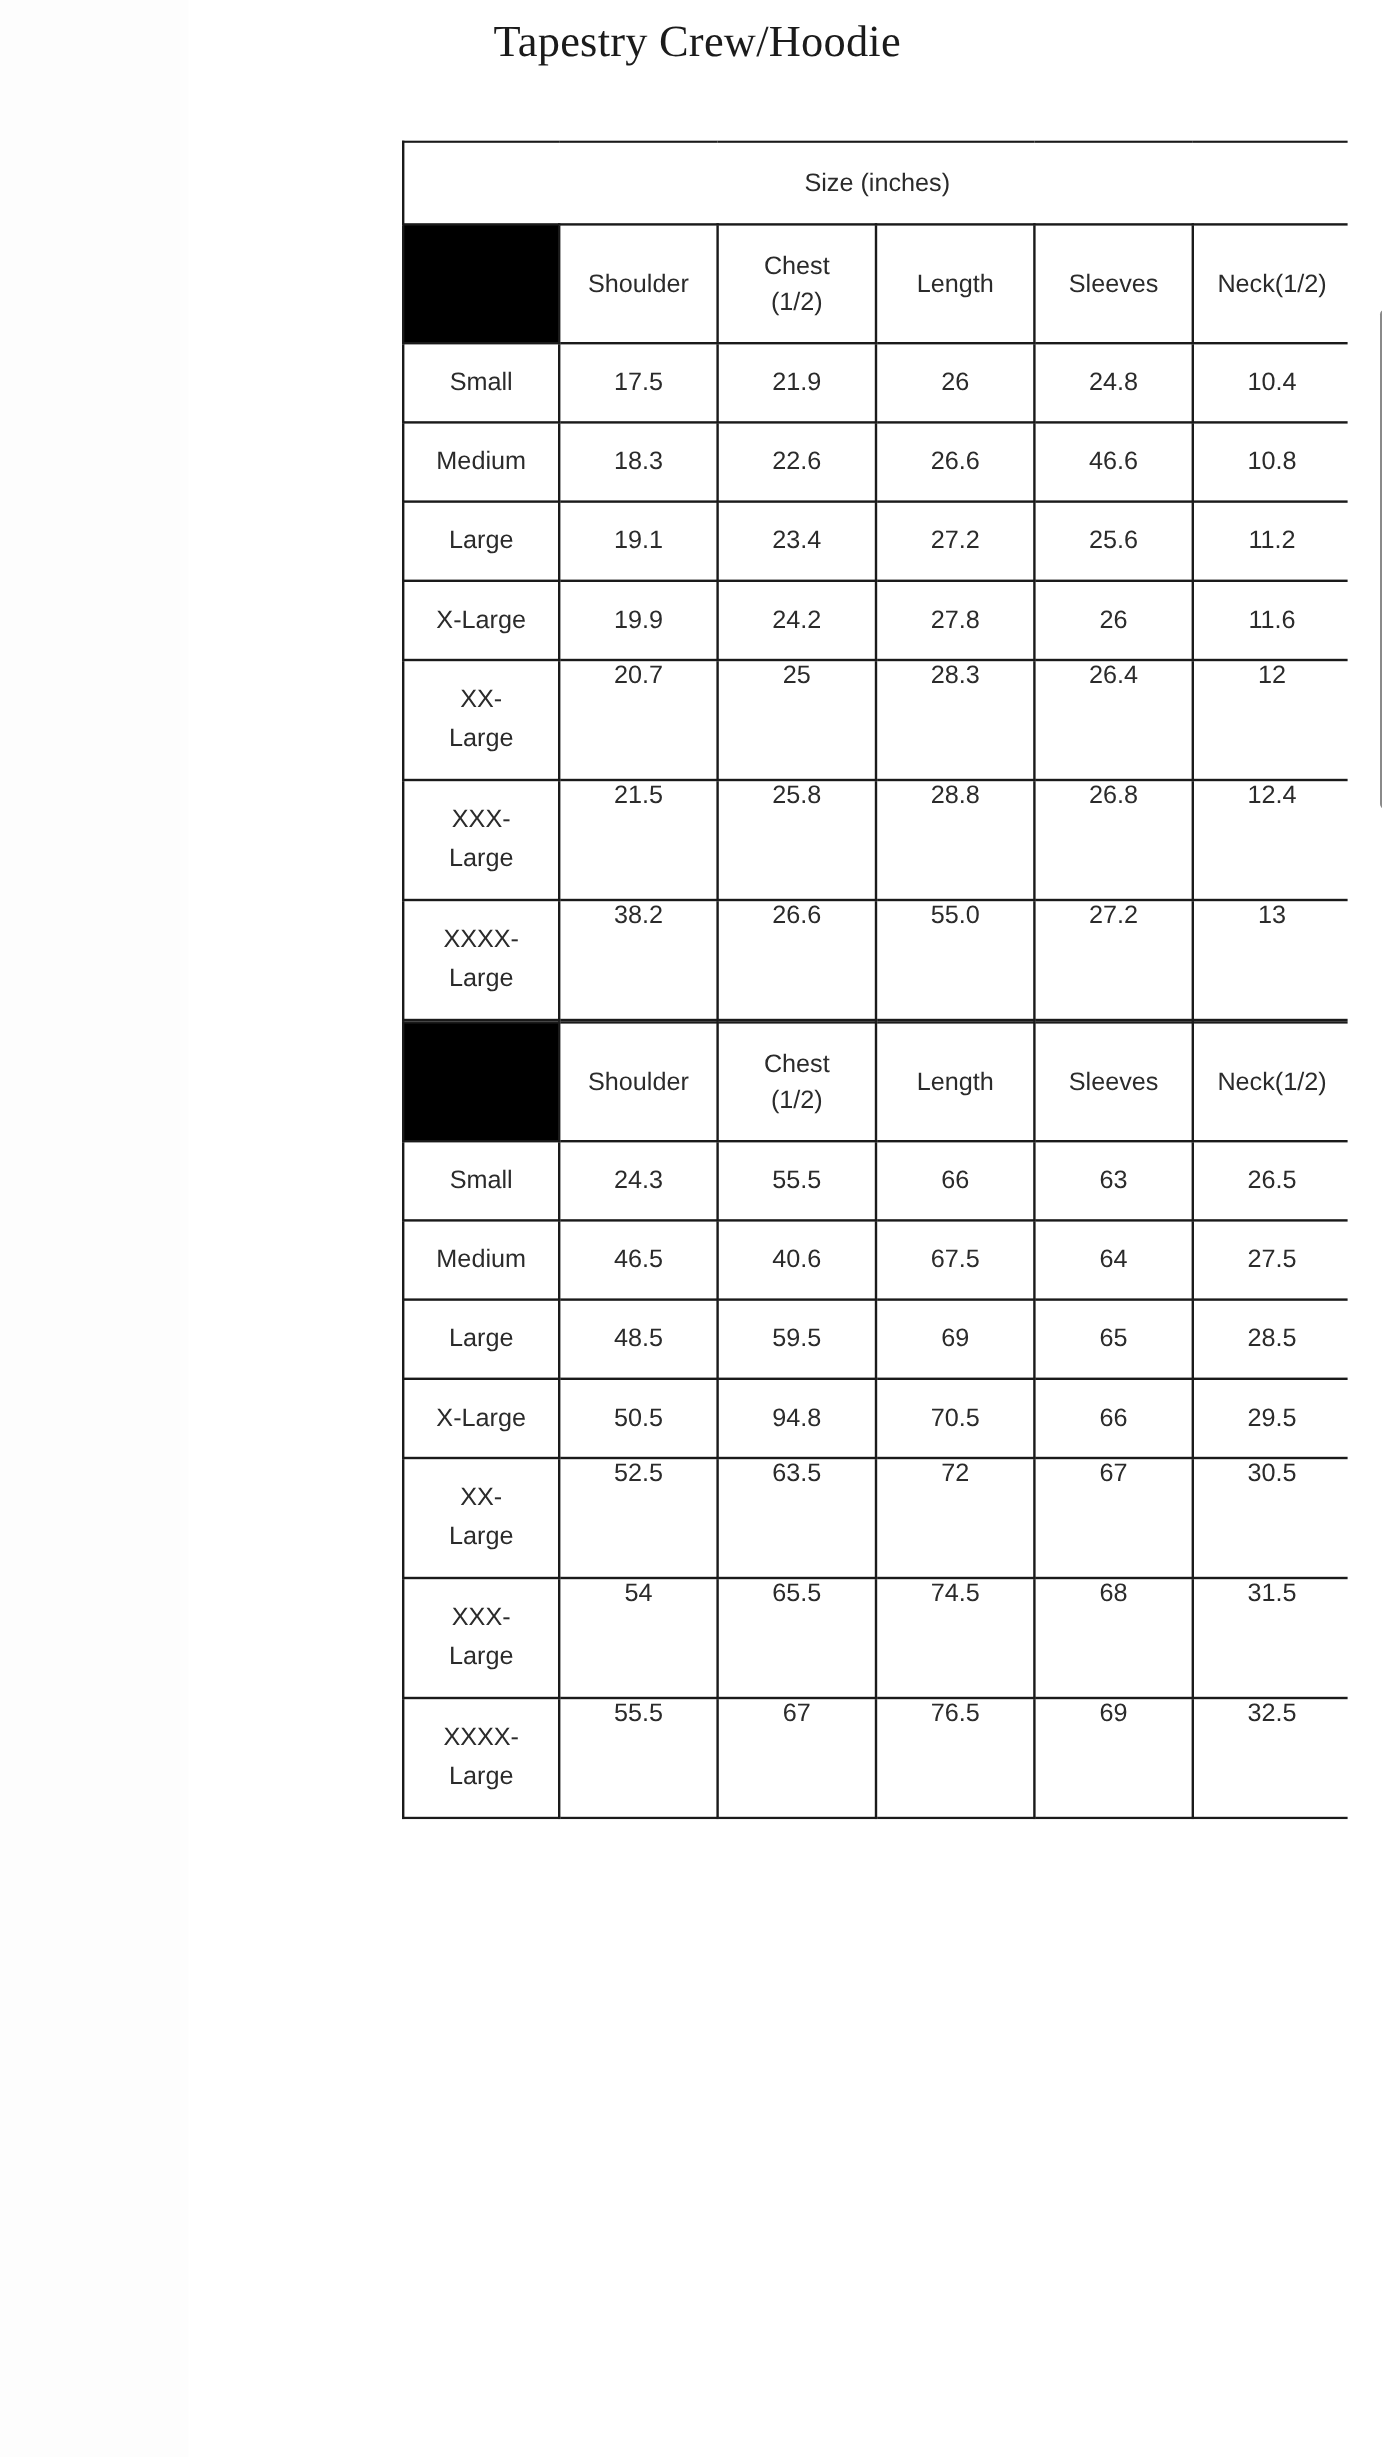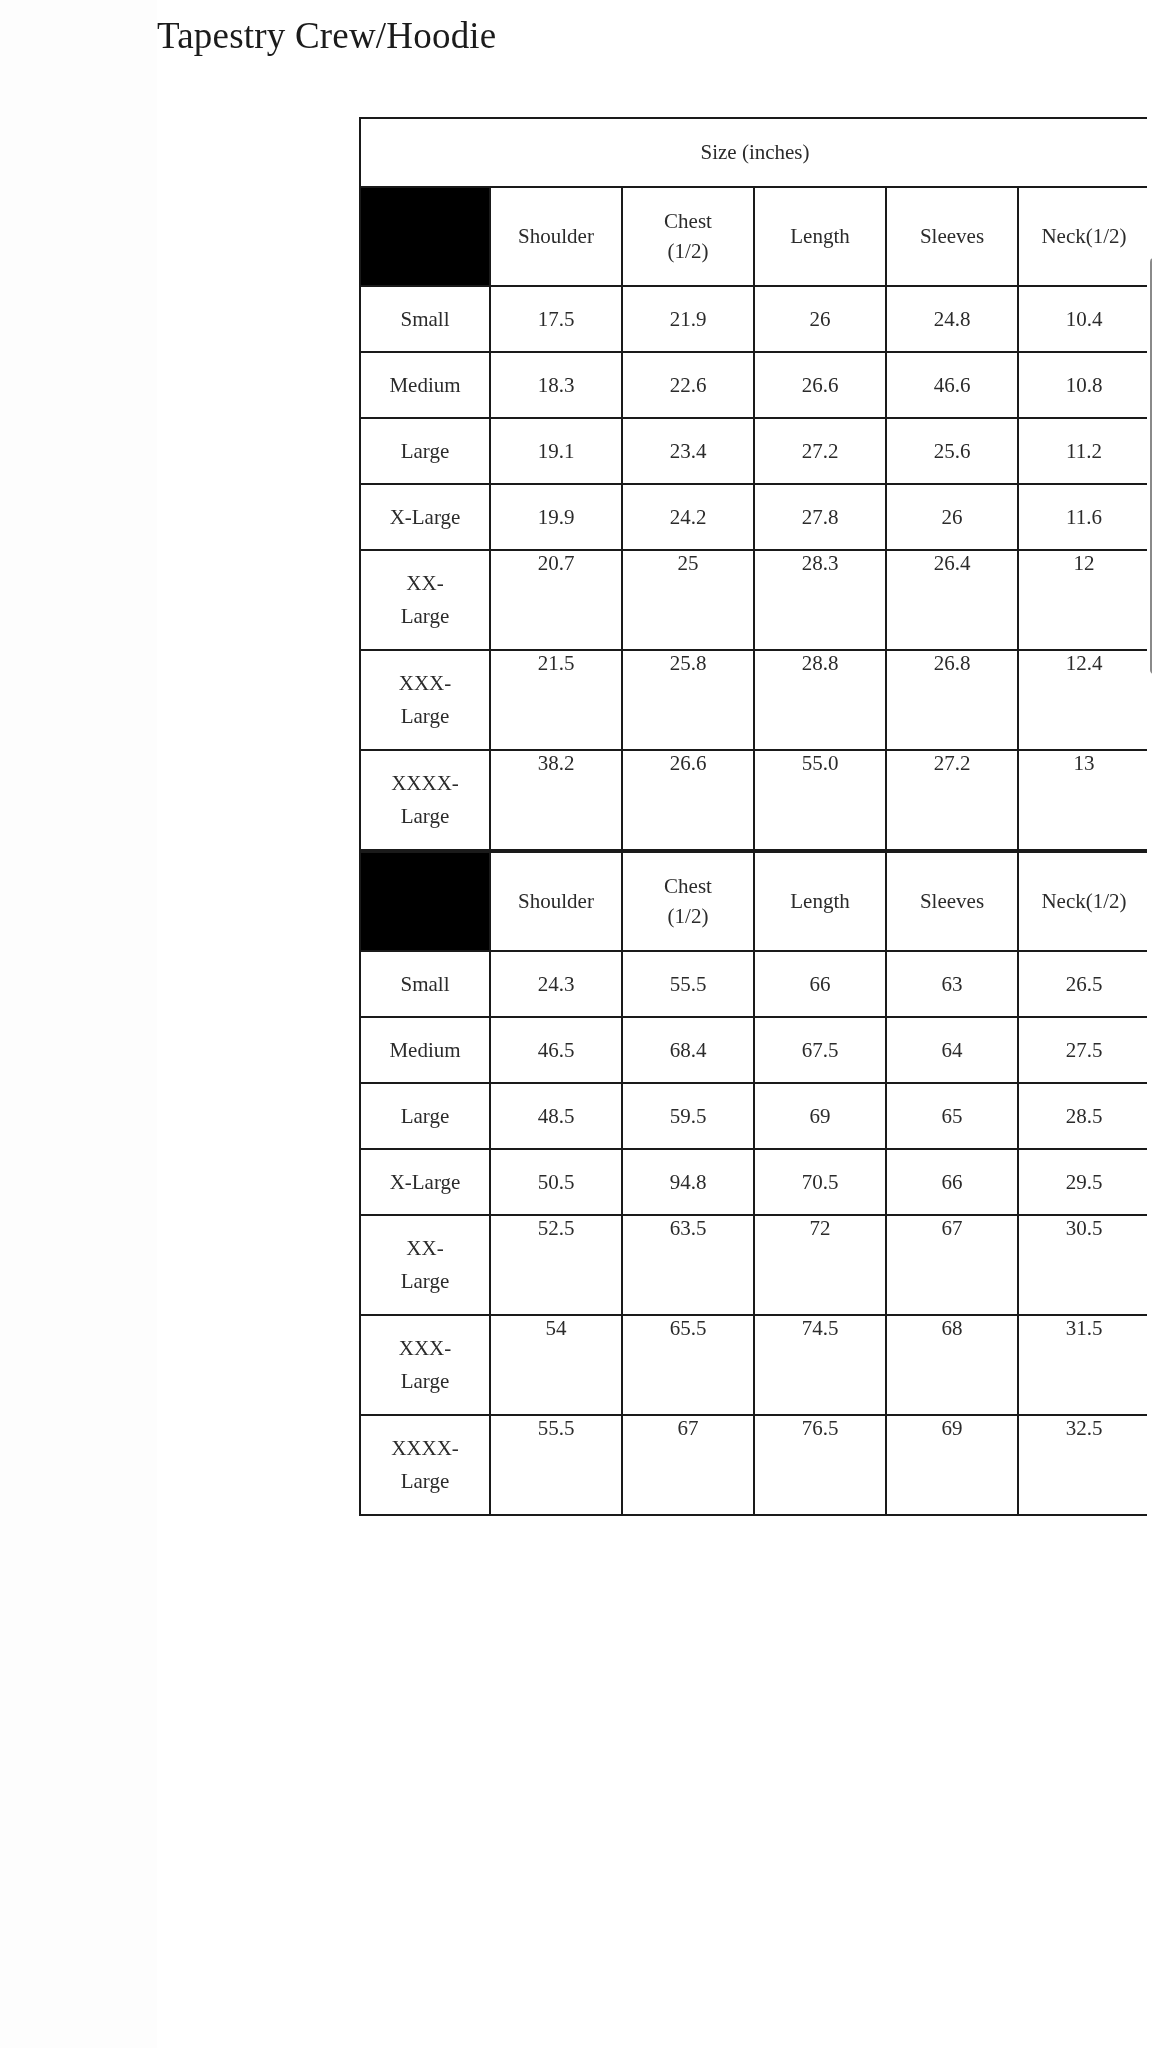--- a/index.html
+++ b/index.html
@@ -27,34 +27,33 @@
     top: 0;
     width: 995px;
     height: 2048px;
     background: #ffffff;
   }
   .doc-title {
     position: absolute;
     left: 0;
     top: 14px;
     width: 848px;
-    text-align: left;
+    text-align: center;
     font-family: "Liberation Serif", serif;
     font-size: 37px;
     color: #1b1b1b;
     letter-spacing: 0.2px;
     white-space: nowrap;
   }
   .table-wrap {
     position: absolute;
-    left: 202px;
+    left: 178px;
     top: 117px;
     width: 788px;
     overflow: hidden;
-    font-family: Liberation Serif, serif;
   }
   table.size-table {
     border-collapse: collapse;
     width: 790px;
     table-layout: fixed;
     background: #ffffff;
   }
   table.size-table td,
   table.size-table th {
     border: 2px solid #1a1a1a;
@@ -245,21 +244,21 @@
                 <td class="size-label">Small</td>
                 <td>24.3</td>
                 <td>55.5</td>
                 <td>66</td>
                 <td>63</td>
                 <td>26.5</td>
               </tr>
               <tr class="data-row">
                 <td class="size-label">Medium</td>
                 <td>46.5</td>
-                <td>68.4</td>
+                <td>40.6</td>
                 <td>67.5</td>
                 <td>64</td>
                 <td>27.5</td>
               </tr>
               <tr class="data-row">
                 <td class="size-label">Large</td>
                 <td>48.5</td>
                 <td>59.5</td>
                 <td>69</td>
                 <td>65</td>

